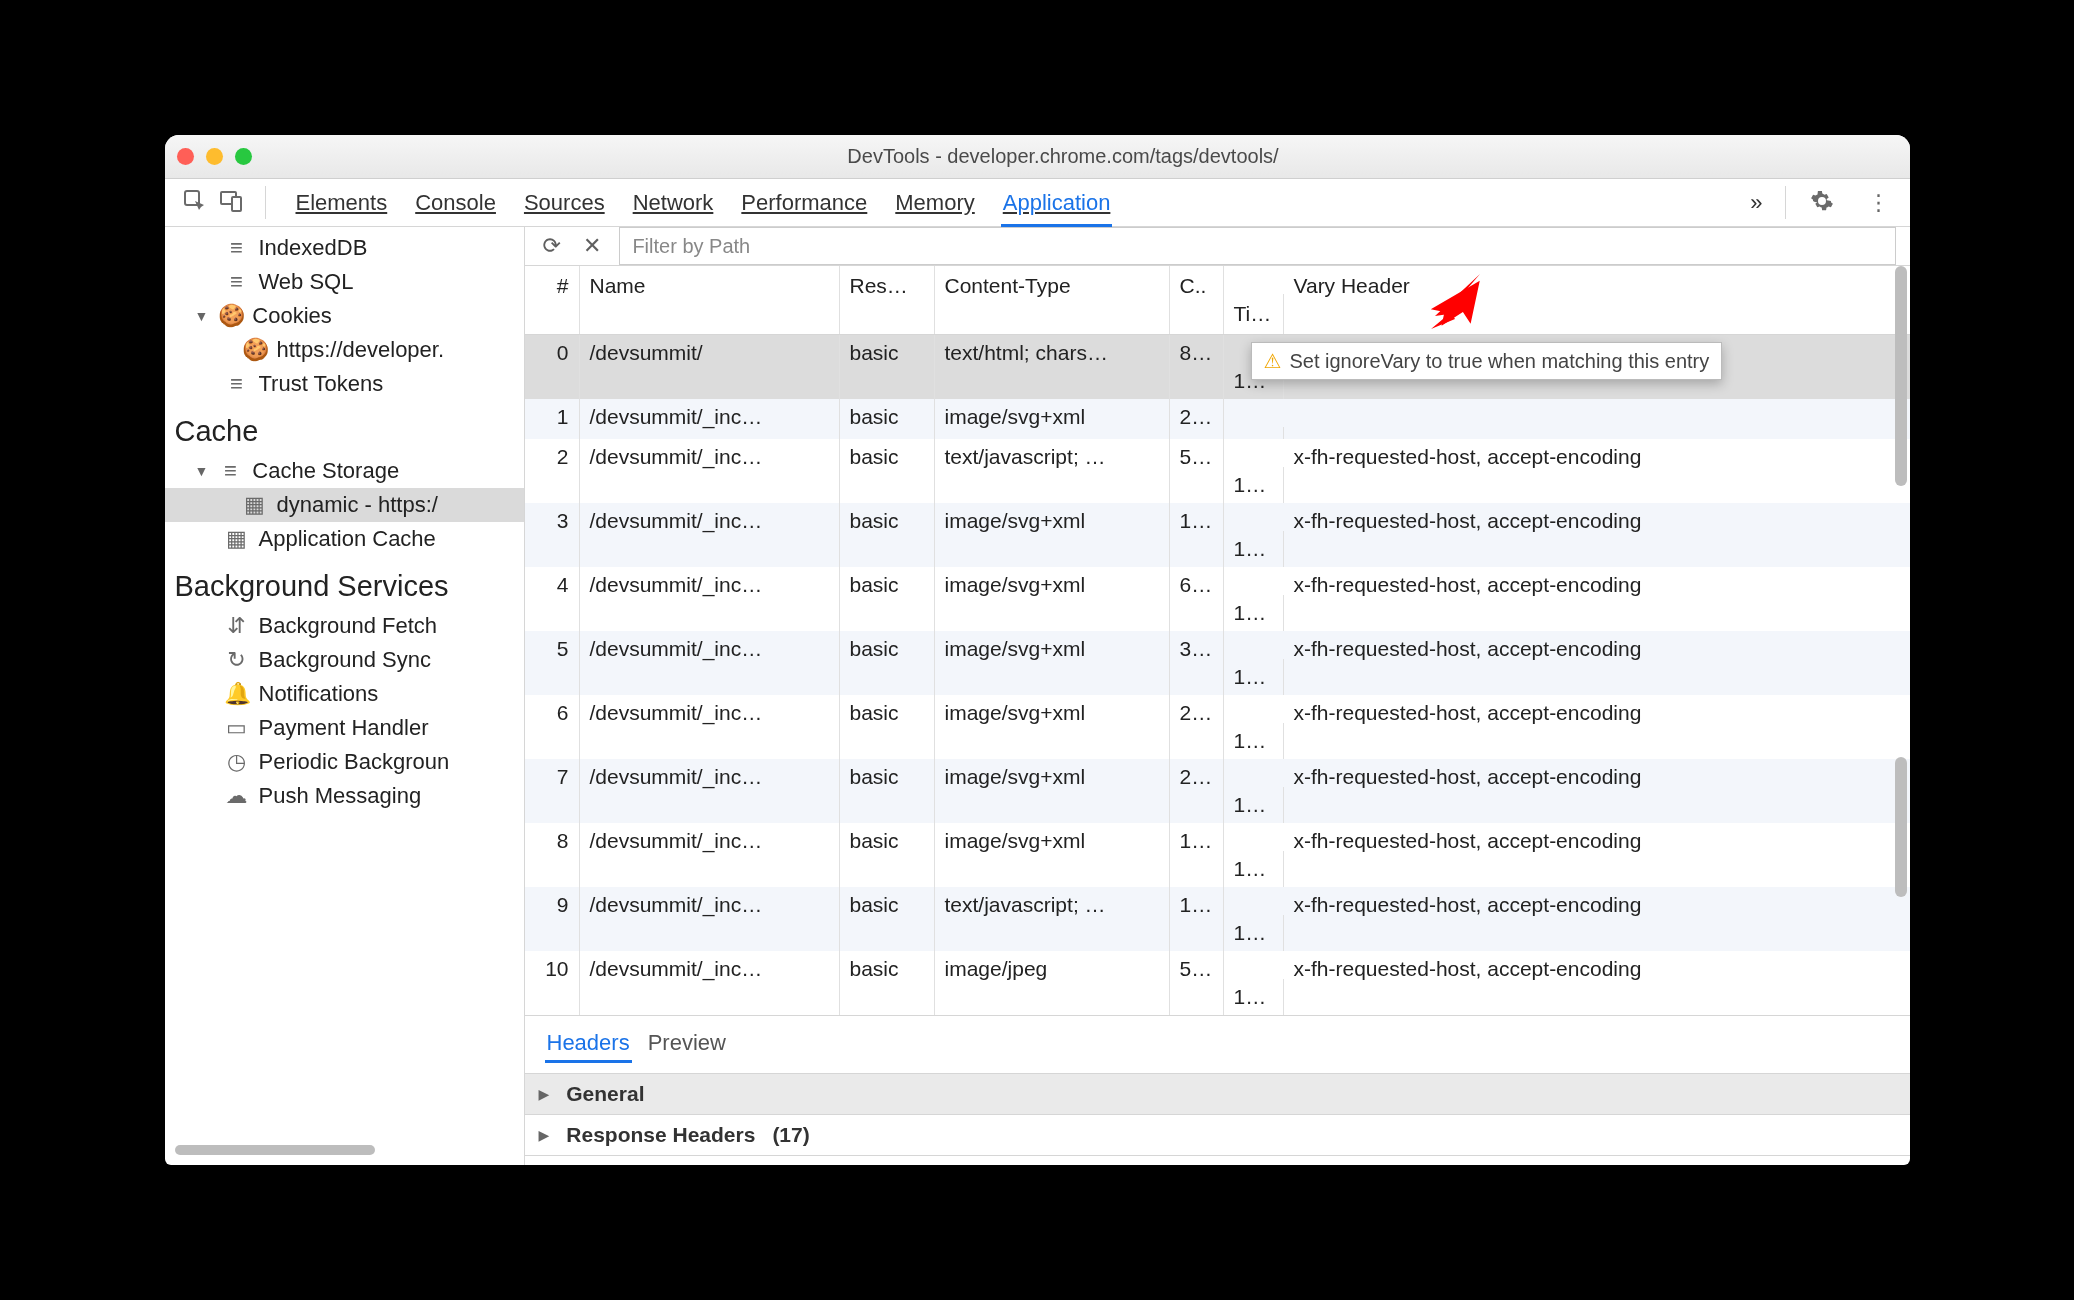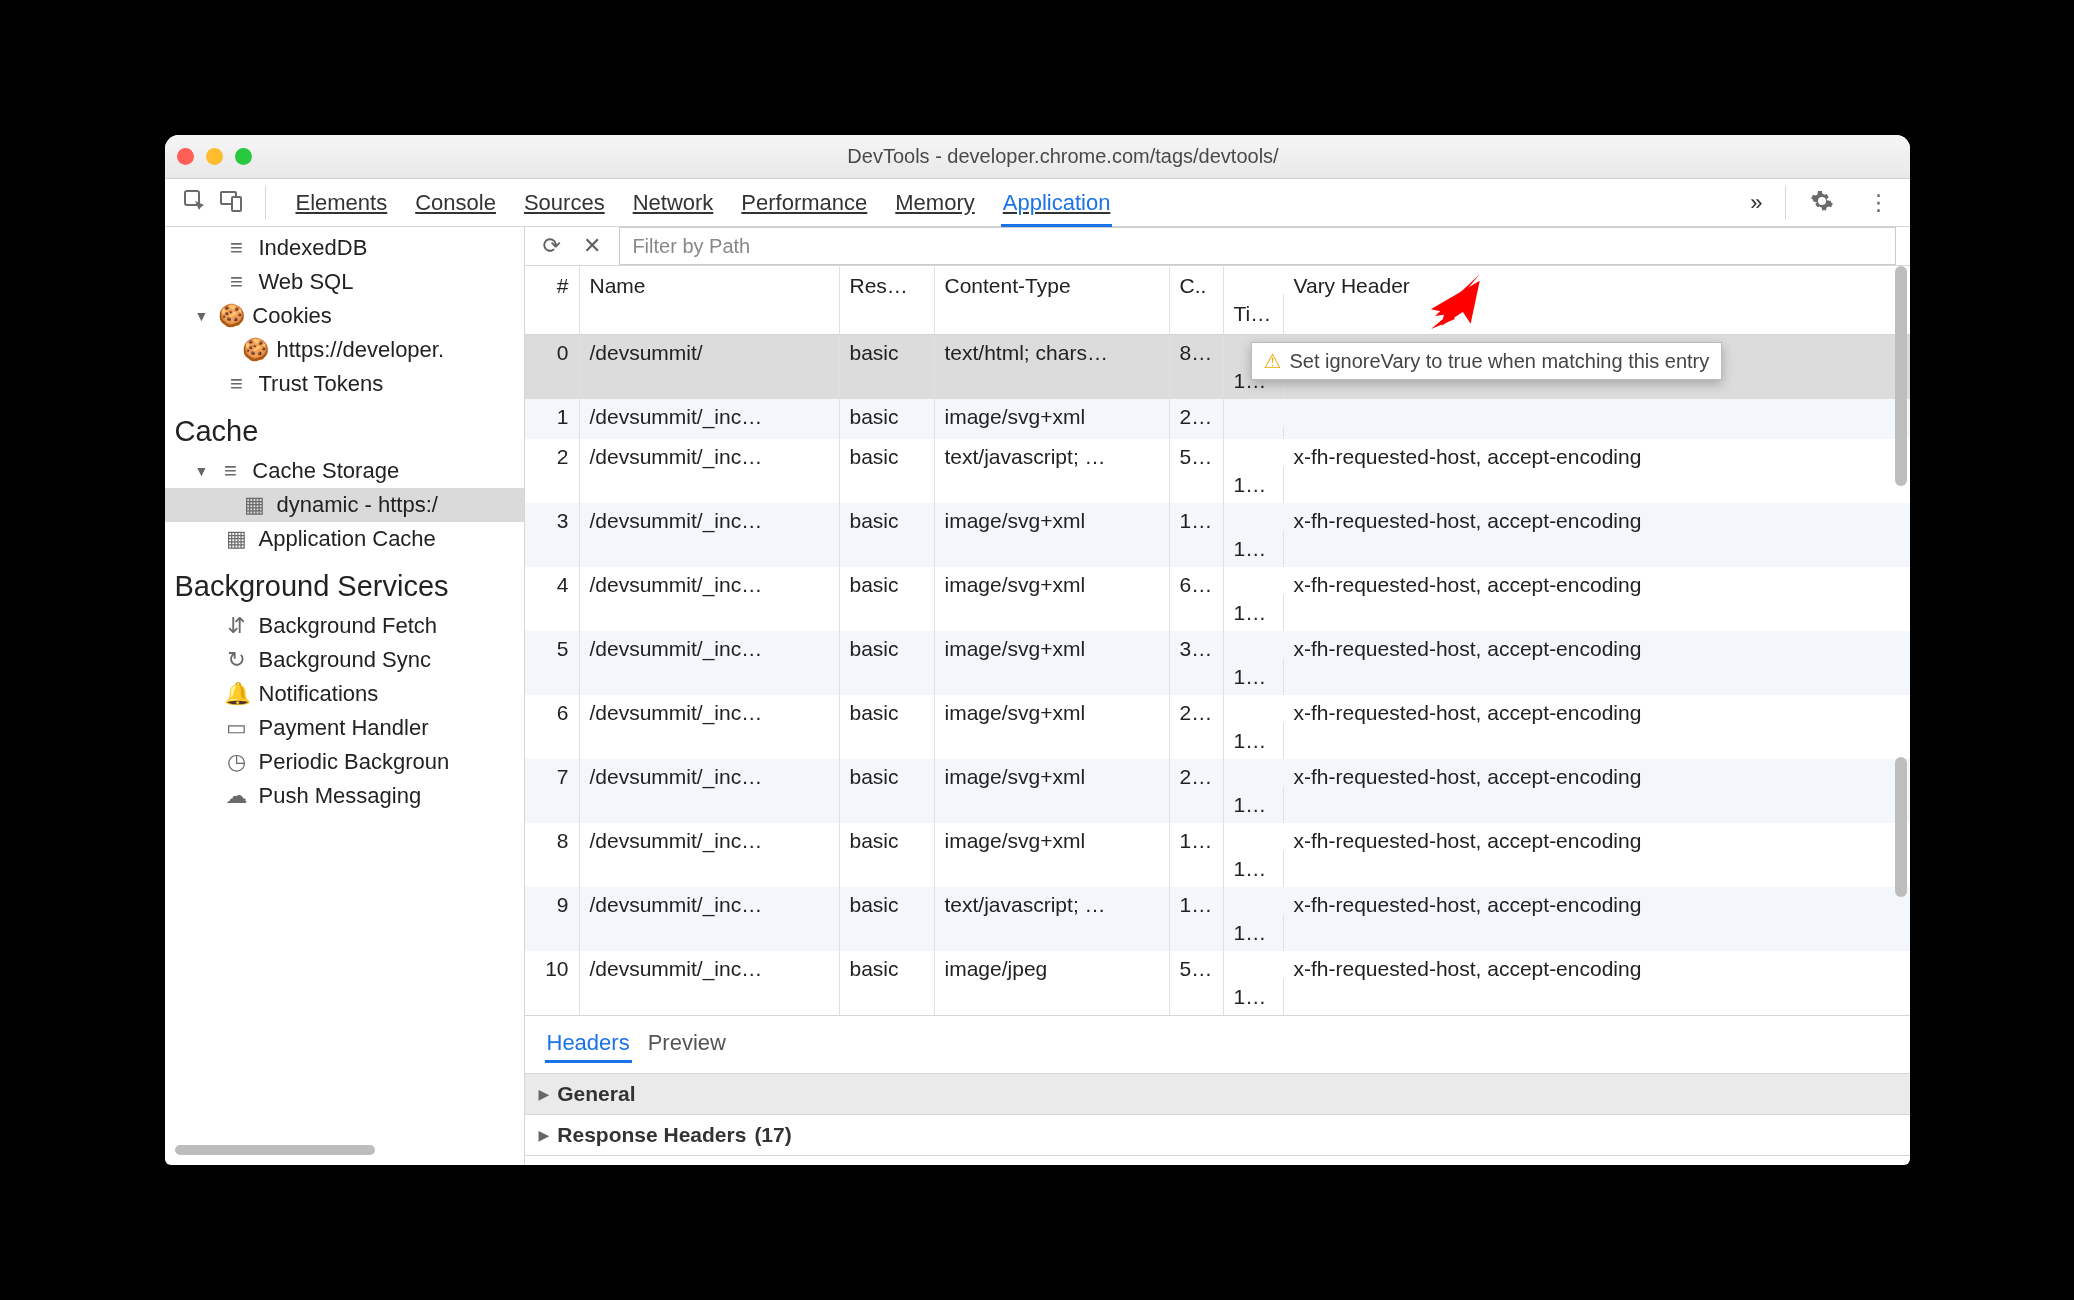--- a/index.html
+++ b/index.html
@@ -102,21 +102,21 @@
   .warn-icon{ color:#f0a500;}
 
   .arrow-annot{ position:absolute; top:8px; left:900px; z-index:60;}
   .arrow-annot svg path{ fill:#ff0000;}
 
   .detail-tabs{ display:flex; gap:14px; padding:10px 20px; border-bottom:1px solid #d6d6d6; font-size:22px; color:#555;}
   .dtab{ padding:4px 2px; cursor:pointer;}
   .dtab.active{ color:#1a73e8; border-bottom:3px solid #1a73e8;}
 
   .section-row{ background:#eaeaea; padding:8px 14px; font-size:21px; color:#333; border-bottom:1px solid #d6d6d6; display:flex; align-items:center; gap:8px;}
-  .section-row b{font-weight:600;}
+  .section-row b{font-weight:600;margin-left:9px;}
   .footer{ padding:10px 14px; font-size:21px; color:#333;}
   .right-scroll-track{ position:absolute; right:0; top:0; bottom:0; width:18px;}
   .right-scroll-thumb{ position:absolute; right:3px; top:0; width:12px; background:#bdbdbd; border-radius:6px;}
 </style>
 </head>
 <body>
 
 <div class="window">
   <div class="titlebar">
     <div class="traffic">

